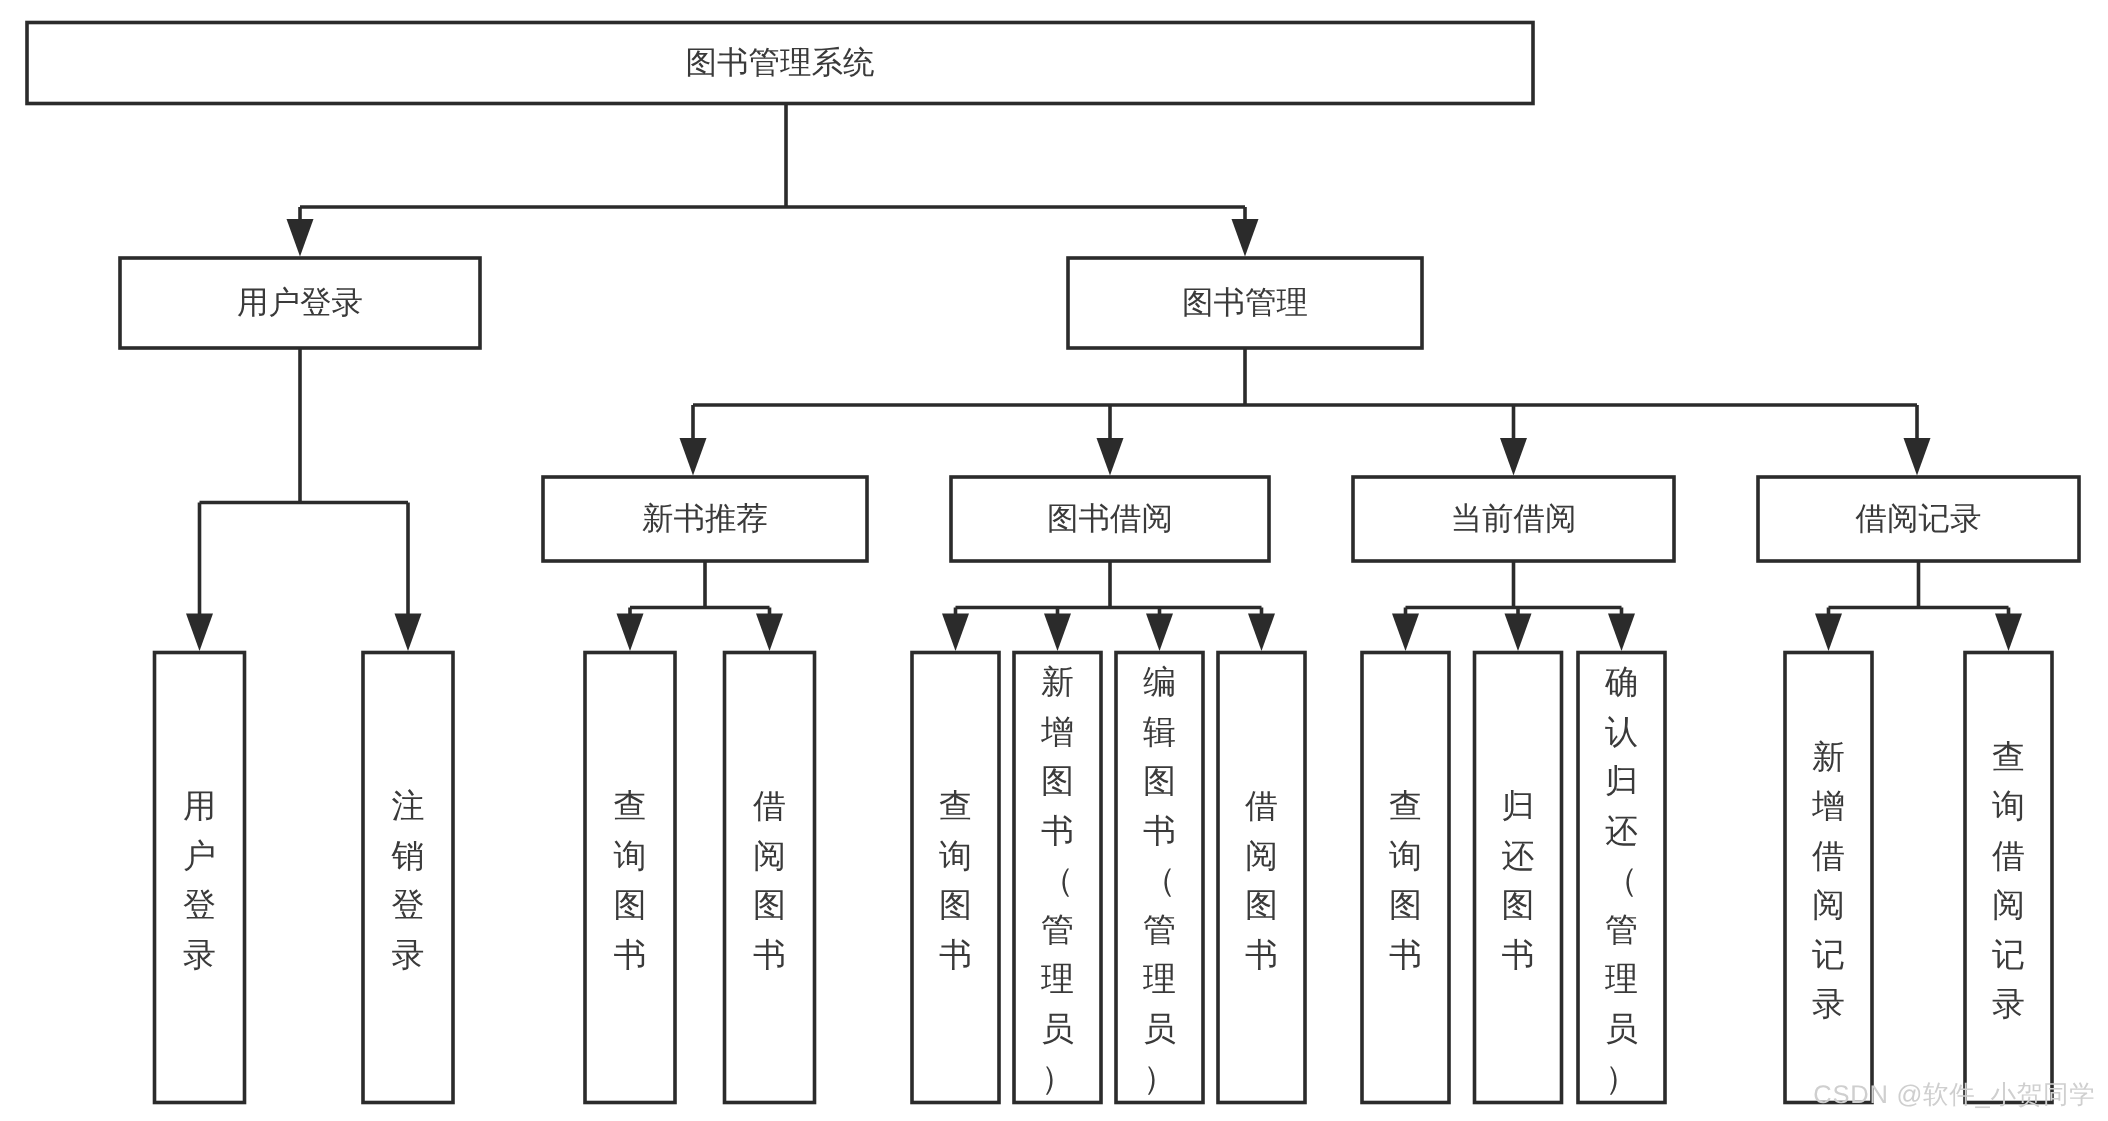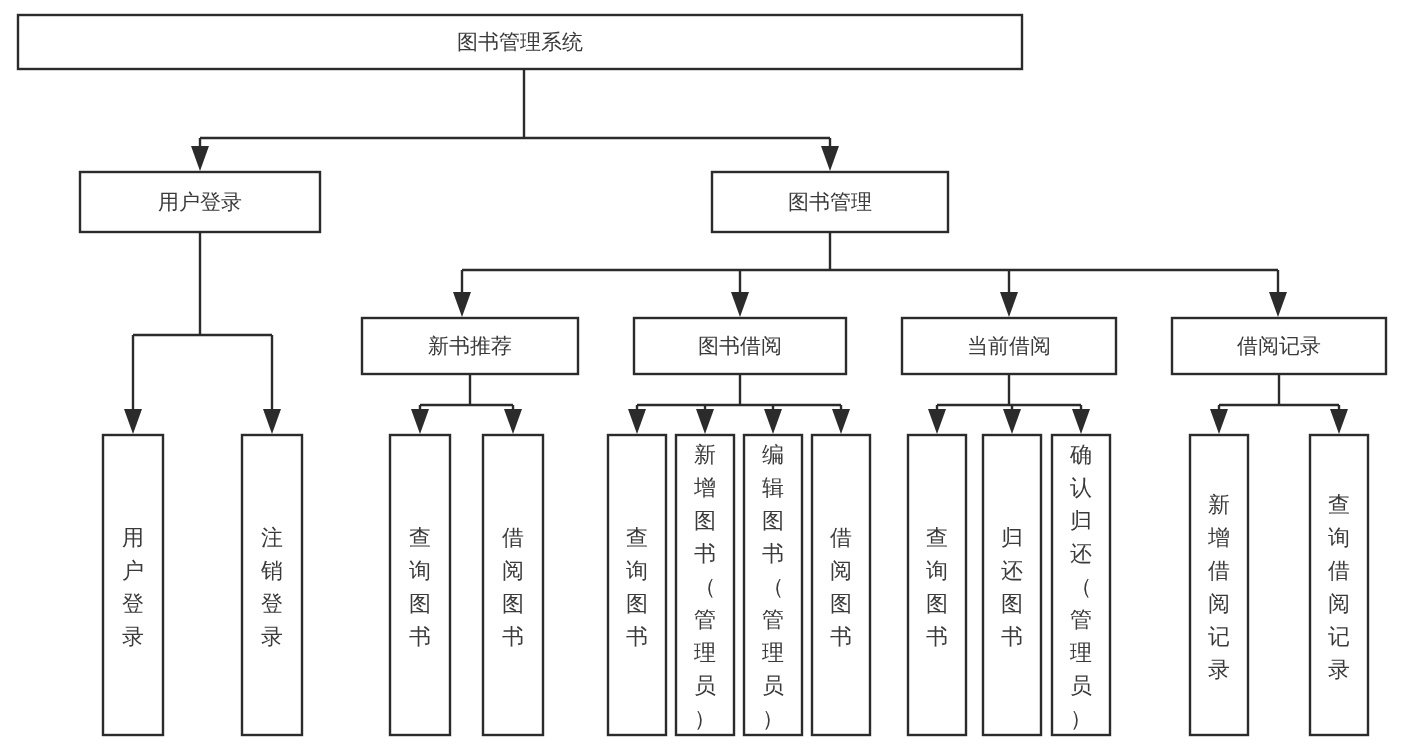--- a/index.html
+++ b/index.html
@@ -215,13 +215,14 @@
         <g>
           <rect class="node-box" x="1190" y="435" width="58" height="300"></rect>
           <text class="node-label-vert" x="1219" y="511.74"><tspan x="1219" dy="0">新</tspan><tspan x="1219" dy="33">增</tspan><tspan x="1219" dy="33">借</tspan><tspan x="1219" dy="33">阅</tspan><tspan x="1219" dy="33">记</tspan><tspan x="1219" dy="33">录</tspan></text>
         </g>
         <g>
           <rect class="node-box" x="1310" y="435" width="58" height="300"></rect>
           <text class="node-label-vert" x="1339" y="511.74"><tspan x="1339" dy="0">查</tspan><tspan x="1339" dy="33">询</tspan><tspan x="1339" dy="33">借</tspan><tspan x="1339" dy="33">阅</tspan><tspan x="1339" dy="33">记</tspan><tspan x="1339" dy="33">录</tspan></text>
         </g>
       </g>
   </svg>
+  <div class="watermark">CSDN @软件_小贺同学</div>
 </div>
 
 </body></html>

